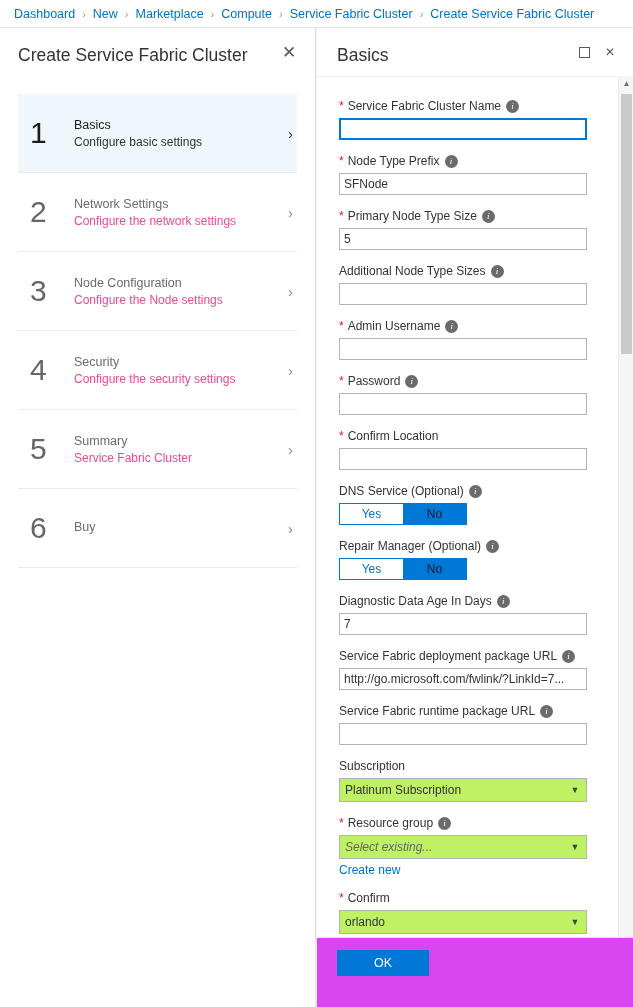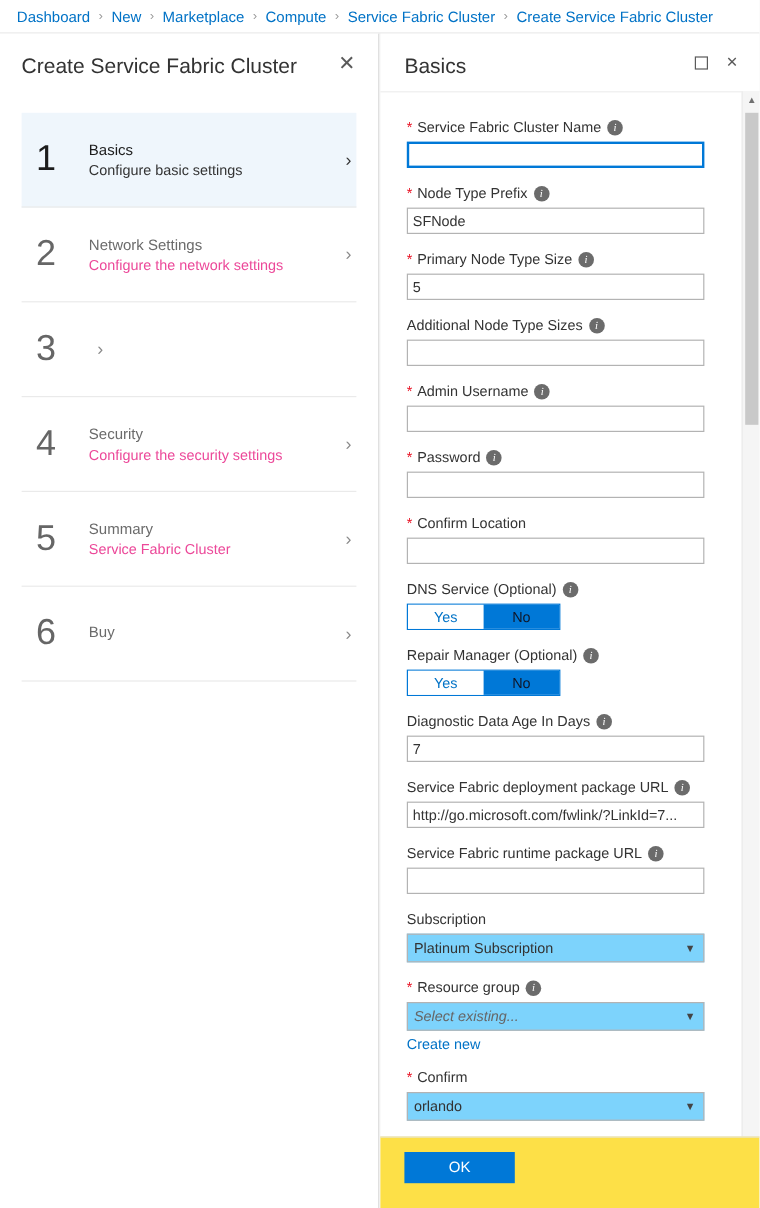--- a/index.html
+++ b/index.html
@@ -219,21 +219,21 @@
   }
 
   
   .sel-wrap {
     position: relative;
     width: 248px; height: 24px;
   }
   .sel {
     width: 248px; height: 24px;
     border: 1px solid #b3b3b3;
-    background: #7dd3fc;
+    background: #bef264;
     font-size: 12px;
     color: #333333;
     padding: 0 24px 0 5px;
     line-height: 22px;
     cursor: pointer;
     overflow: hidden;
     white-space: nowrap;
   }
   .sel.italic-placeholder { color: #666666; font-style: italic; }
   .sel-arrow {
@@ -276,22 +276,22 @@
     left: 2px; top: 18px;
     width: 11px; height: 260px;
     background: #c9c9c9;
     cursor: pointer;
   }
 
   
   .blade-footer {
     position: absolute;
     left: 0; bottom: 0;
-    width: 316px; height: 60px;
-    background: #fde047;
+    width: 316px; height: 70px;
+    background: #d946ef;
     border-top: 1px solid #e6e6e6;
   }
   .ok-btn {
     position: absolute;
     left: 20px; top: 12px;
     width: 92px; height: 26px;
     background: #0078d7;
     color: #ffffff;
     border: none;
     font-size: 12.5px;
@@ -339,20 +339,24 @@
         <div class="step-num">2</div>
         <div class="step-text">
           <div class="step-title">Network Settings</div>
           <div class="step-sub">Configure the network settings</div>
         </div>
         <div class="chev">›</div>
       </div>
 
       <div class="step">
         <div class="step-num">3</div>
+        <div class="step-text">
+          <div class="step-title">Node Configuration</div>
+          <div class="step-sub">Configure the Node settings</div>
+        </div>
         <div class="chev">›</div>
       </div>
 
       <div class="step">
         <div class="step-num">4</div>
         <div class="step-text">
           <div class="step-title">Security</div>
           <div class="step-sub">Configure the security settings</div>
         </div>
         <div class="chev">›</div>

